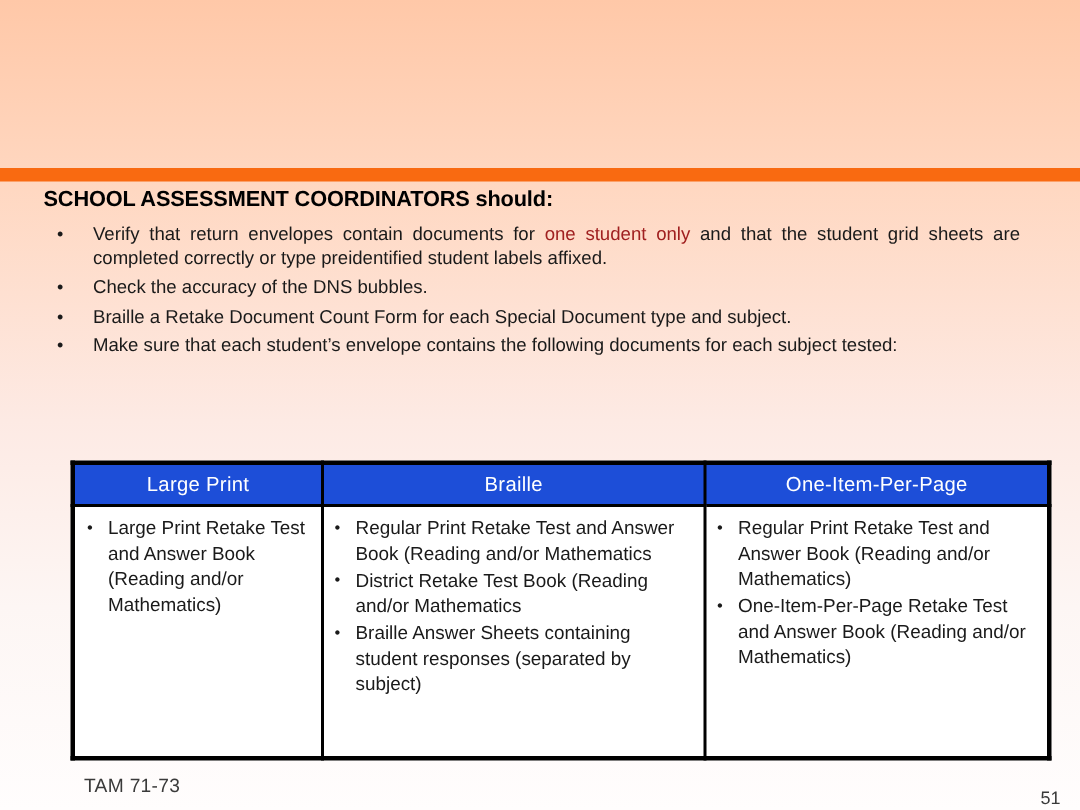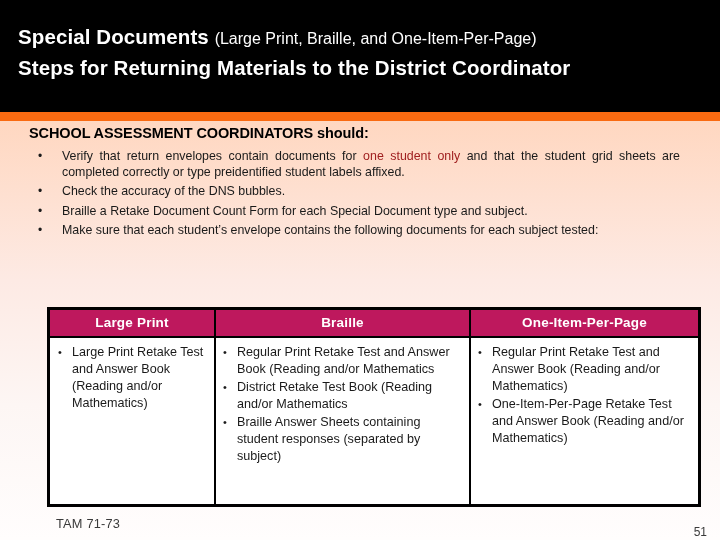--- a/index.html
+++ b/index.html
@@ -119,24 +119,24 @@
     position: absolute;
     left: 47px;
     top: 186px;
     width: 632px;
     border-collapse: collapse;
     table-layout: fixed;
     background: #ffffff;
     border: 3px solid #000000;
   }
   #doc-table th {
-    background: #be185d;
+    background: #1d4ed8;
     color: #ffffff;
     font-size: 13.5px;
-    font-weight: bold;
+    font-weight: normal;
     text-align: center;
     padding: 5px 2px 6px 2px;
     border: 2px solid #000000;
     letter-spacing: 0.2px;
   }
   #doc-table td {
     background: #ffffff;
     vertical-align: top;
     border: 2px solid #000000;
     padding: 6px 6px 10px 6px;
@@ -184,27 +184,20 @@
     font-size: 12px;
     color: #3a3a3a;
     margin-top: 15px;
   }
 </style>
 </head>
 <body>
 
 <div id="slide">
 
-  <div id="header-banner">
-    <div id="title-line-1">
-      <span>Special Documents</span>
-      <span class="sub">(Large Print, Braille, and One-Item-Per-Page)</span>
-    </div>
-    <div id="title-line-2">Steps for Returning Materials to the District Coordinator</div>
-  </div>
 
   <div id="accent-bar"></div>
 
   <div id="body-area">
 
     <div id="sac-heading">SCHOOL ASSESSMENT COORDINATORS should:</div>
 
     <div id="bullet-list">
 
       <div class="blt-row">

